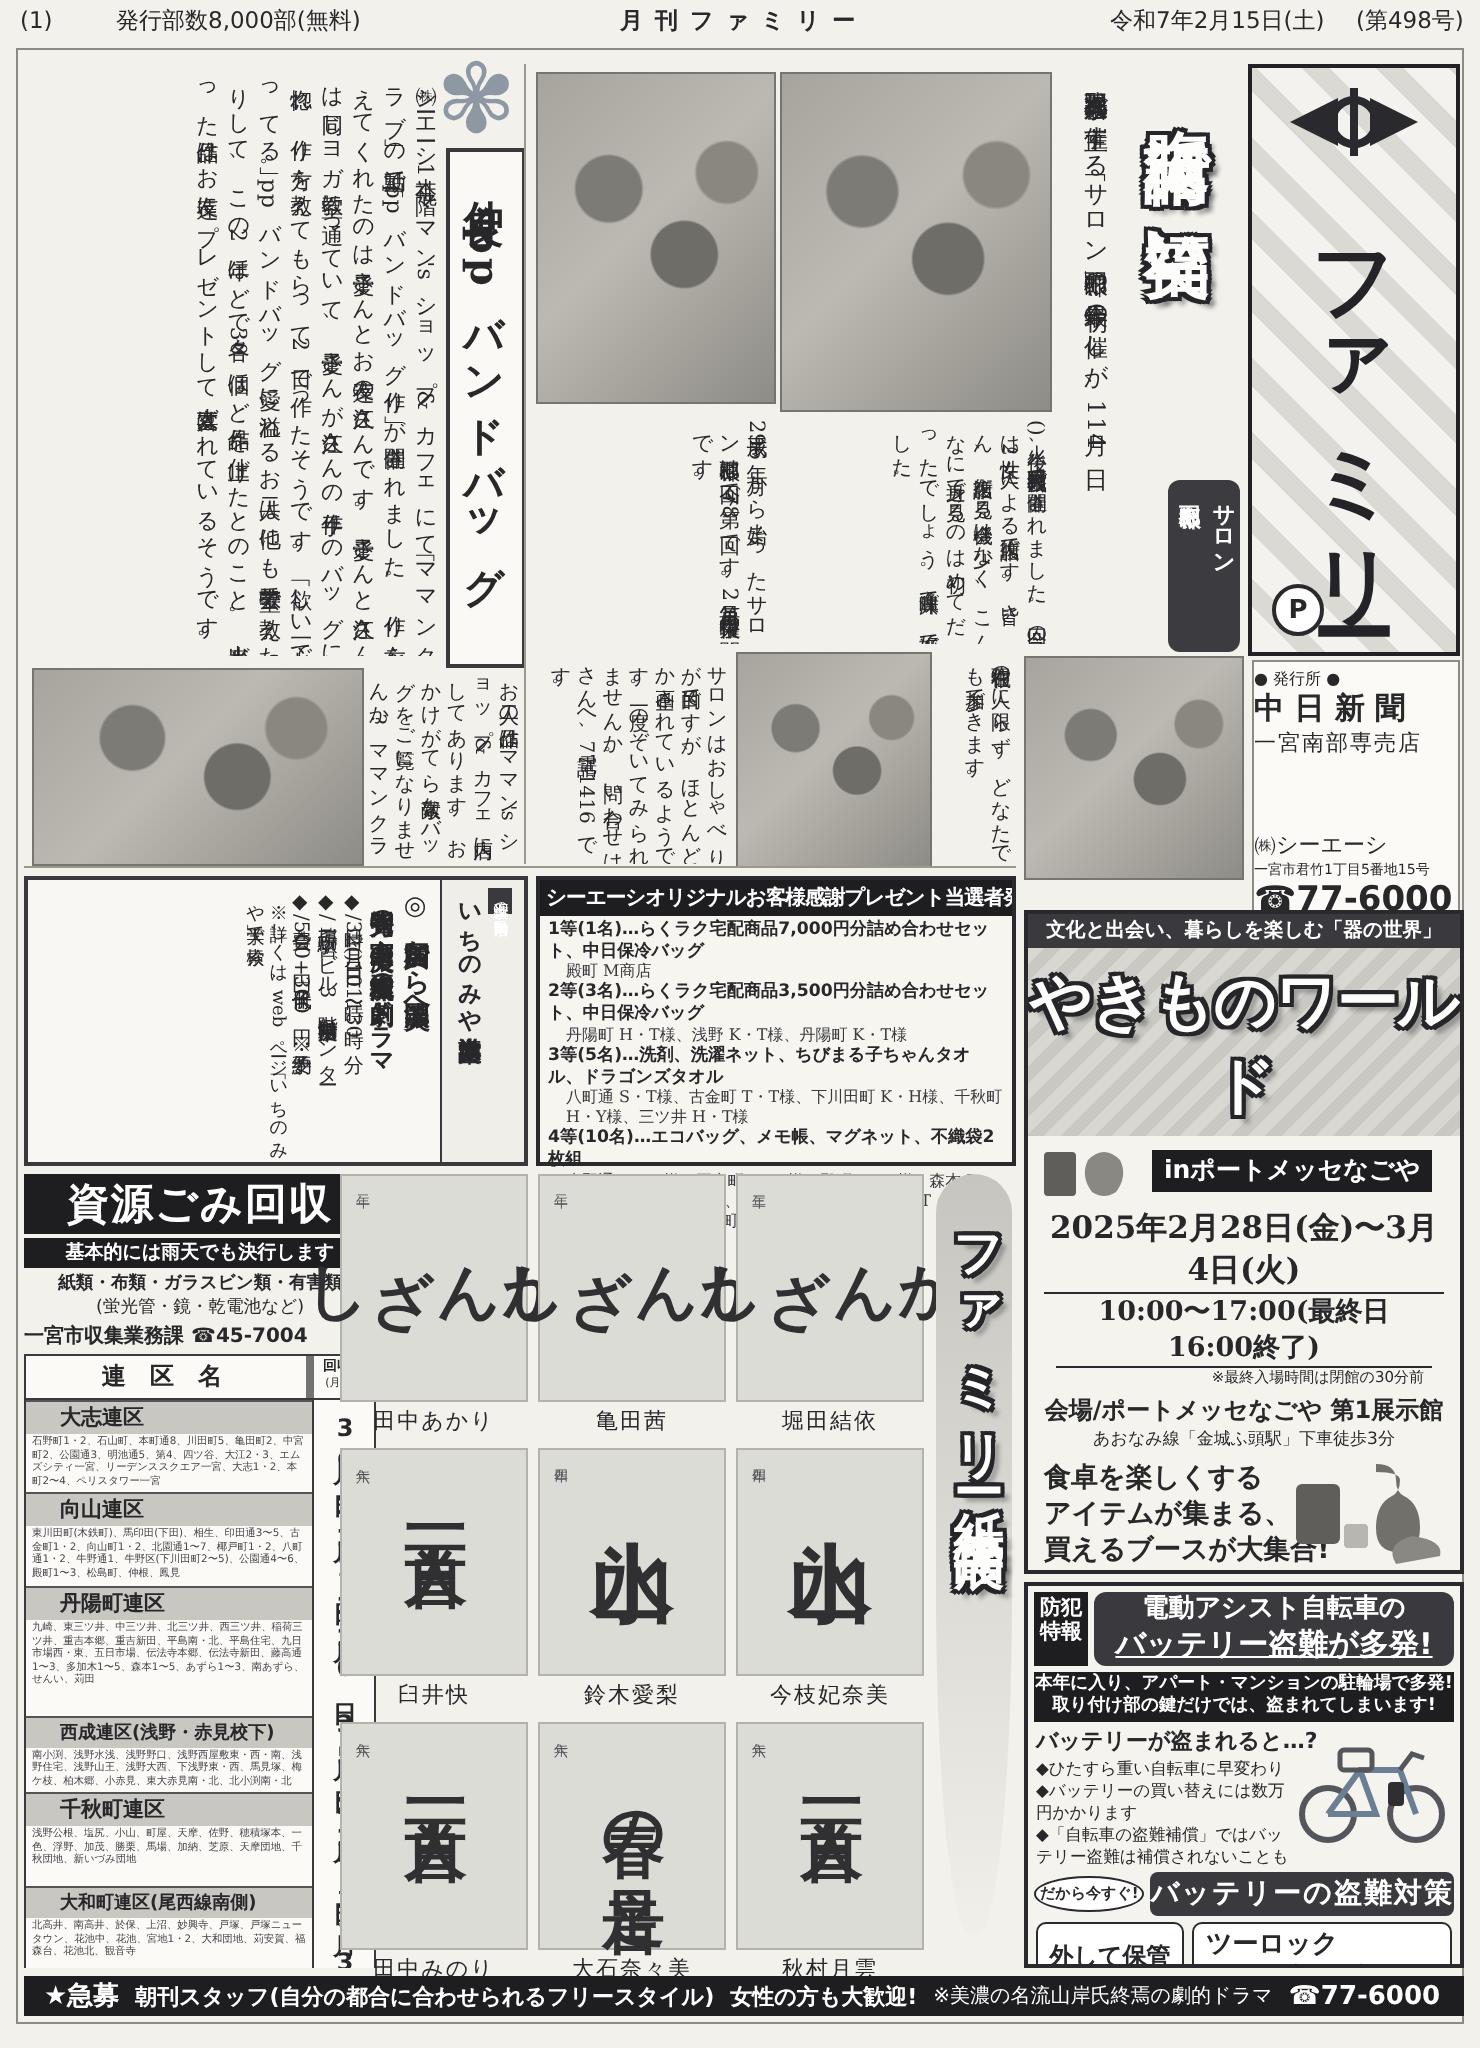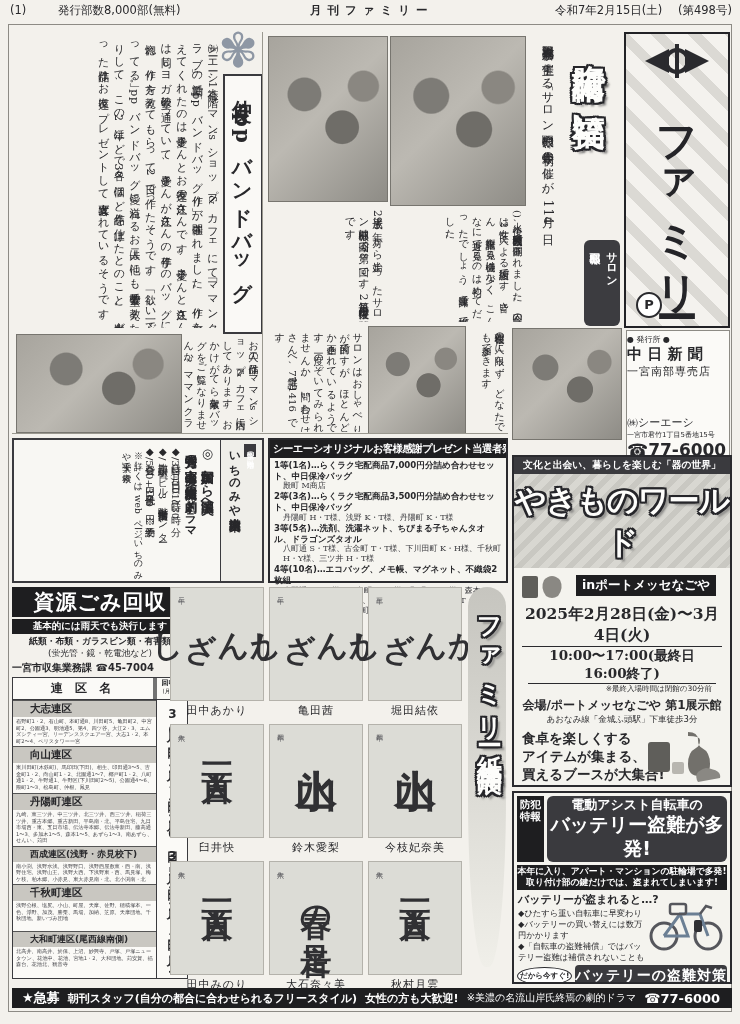--- a/index.html
+++ b/index.html
@@ -176,21 +176,21 @@
       <div style="display:flex;">
         <div style="flex:1;">
             <div class="recy-name">丹陽町連区</div>
             <div class="recy-detail">九崎、東三ツ井、中三ツ井、北三ツ井、西三ツ井、稲荷三ツ井、重吉本郷、重吉新田、平島南・北、平島住宅、九日市場西・東、五日市場、伝法寺本郷、伝法寺新田、藤高通1〜3、多加木1〜5、森本1〜5、あずら1〜3、南あずら、せんい、苅田</div>
           </div>
         <div style="width:30px;border-left:1px solid #3a3a3e;display:flex;">
             <span class="recy-date">2月20日</span>
           </div>
       </div>
       <div style="display:flex;">
-        <div style="flex:1;">
+        <div style="flex:1;margin-top:12px;">
             <div class="recy-name" style="font-size:9px;">西成連区(浅野・赤見校下)</div>
             <div class="recy-detail">南小渕、浅野水浅、浅野野口、浅野西屋敷東・西・南、浅野住宅、浅野山王、浅野大西、下浅野東・西、馬見塚、梅ケ枝、柏木郷、小赤見、東大赤見南・北、北小渕南・北</div>
           </div>
         <div style="width:30px;border-left:1px solid #3a3a3e;display:flex;">
             <span class="recy-date">3月5日</span>
           </div>
       </div>
       <div style="display:flex;">
         <div style="flex:1;">
             <div class="recy-name">千秋町連区</div>
@@ -314,21 +314,21 @@
   </div>
 
   <div class="abs sans" style="left:512px;top:791px;width:220px;height:193px;border:2px solid #2a2a2e;background:#f4f3ee;box-sizing:border-box;overflow:hidden;">
     <div style="display:flex;gap:3px;padding:3px 3px 0;">
       <div style="background:#1e1e20;color:#fff;font-size:10.5px;font-weight:900;text-align:center;padding:2px 3px;line-height:1.15;">
         <div>防犯</div>
         <div>特報</div>
       </div>
       <div style="flex:1;background:#3a3a3e;border-radius:6px;color:#fff;font-weight:900;text-align:center;padding:1px 0;line-height:1.25;">
         <div style="font-size:13px;">電動アシスト自転車の</div>
-        <div style="font-size:19px;">バッテリー盗難が多発!</div>
+        <div style="font-size:15px;text-decoration:underline;">バッテリー盗難が多発!</div>
       </div>
     </div>
     <div class="blackbar" style="margin:3px 3px 0;text-align:center;font-weight:bold;line-height:1.3;padding:1px 0;">
       <div style="font-size:8.8px;">本年に入り、アパート・マンションの駐輪場で多発!</div>
       <div style="font-size:8.8px;">取り付け部の鍵だけでは、盗まれてしまいます!</div>
     </div>
     <div style="position:relative;">
       <div style="font-size:11px;font-weight:900;padding:2px 4px 0;">バッテリーが盗まれると…?</div>
       <div style="font-size:8.3px;padding:1px 4px 0;width:130px;">◆ひたすら重い自転車に早変わり</div>
       <div style="font-size:8.3px;padding:0 4px;width:130px;">◆バッテリーの買い替えには数万円かかります</div>

